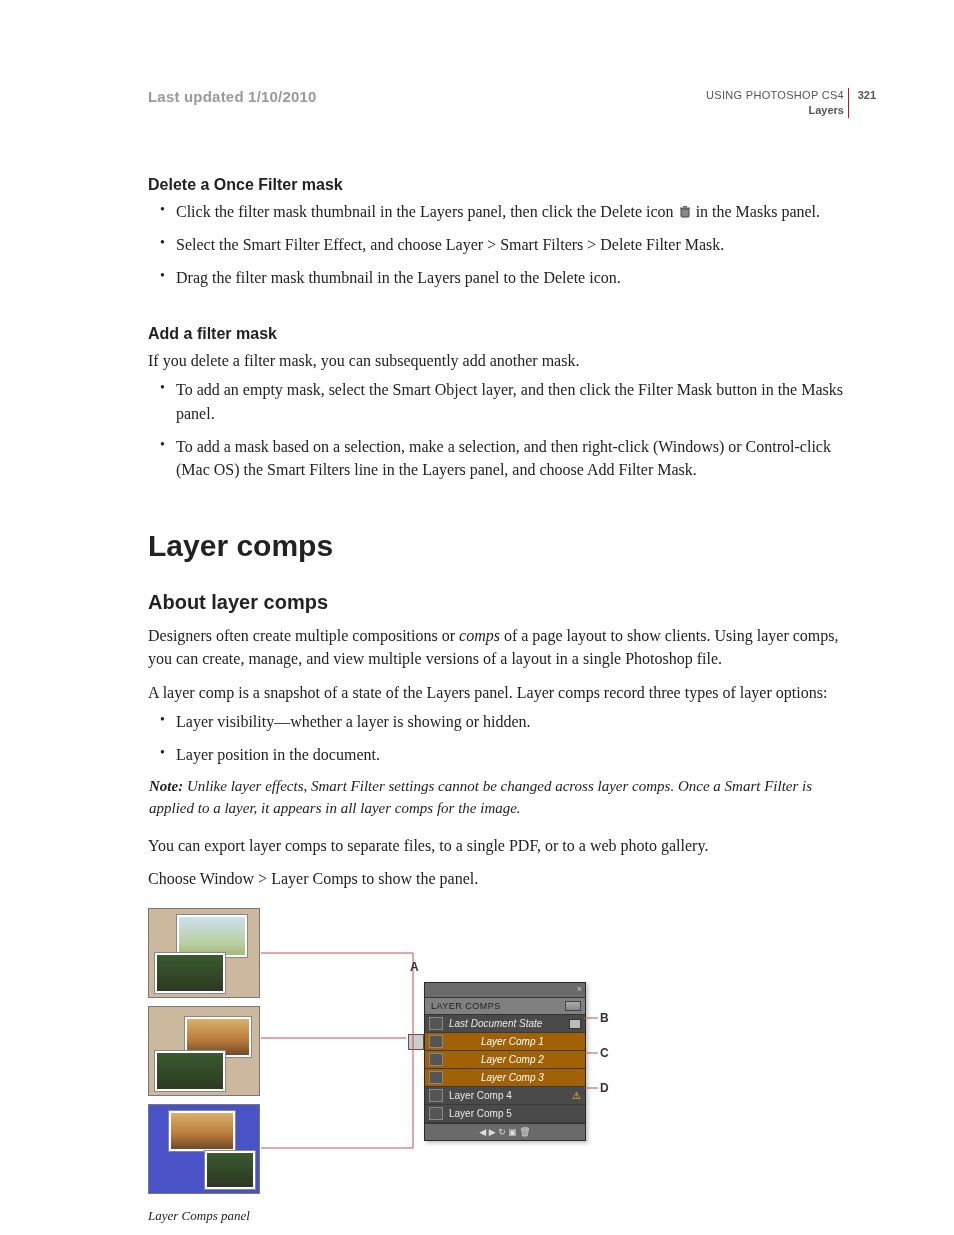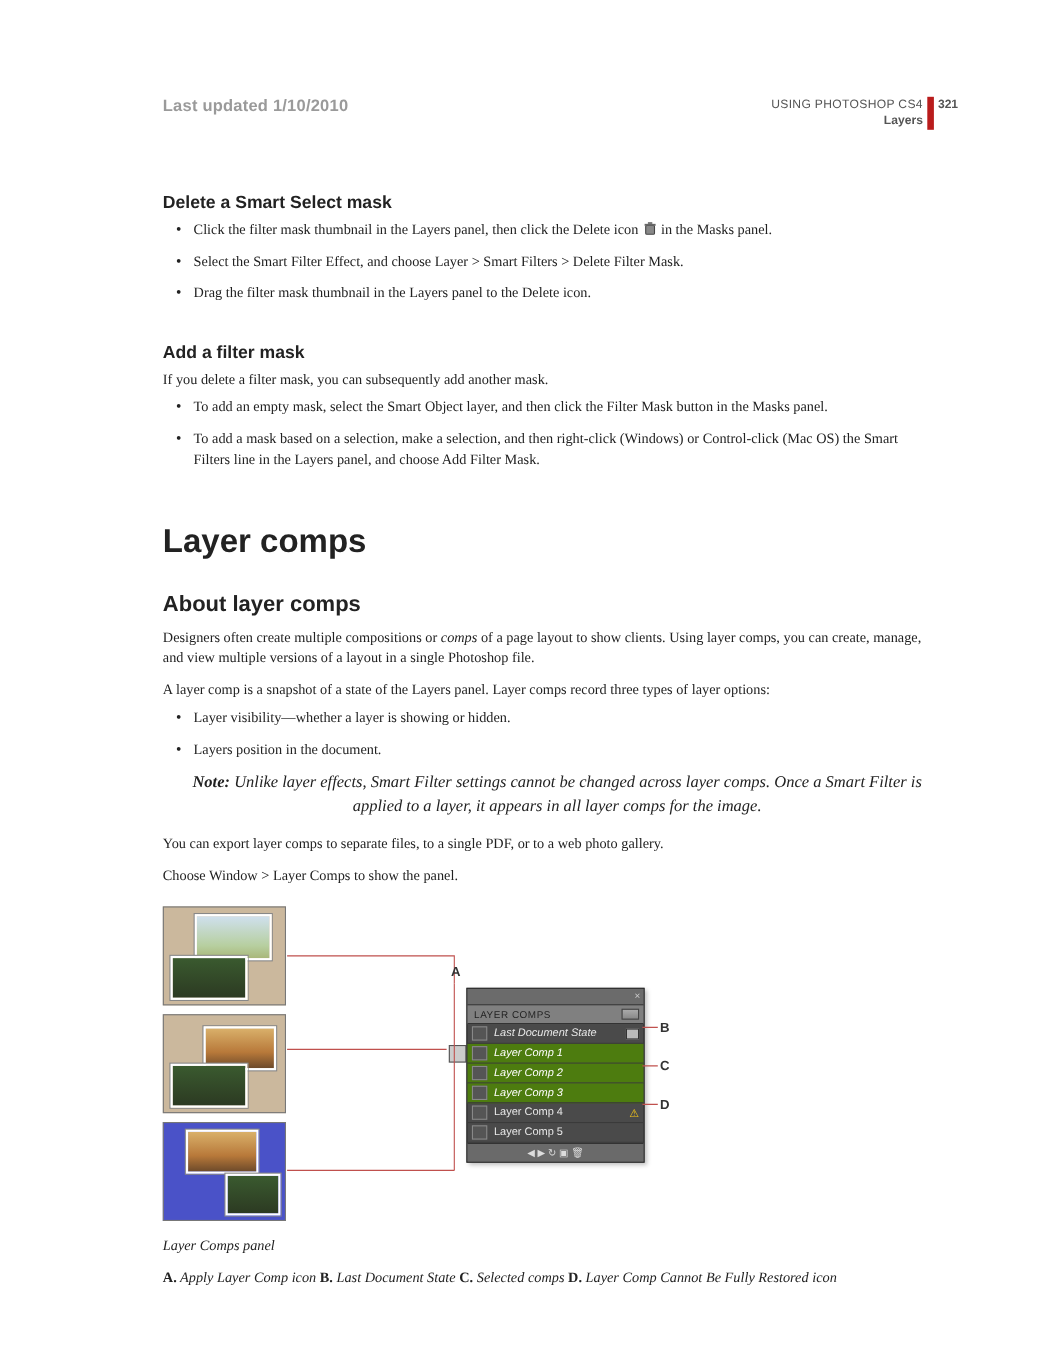--- a/index.html
+++ b/index.html
@@ -28,21 +28,21 @@
     color: #9a9a9a;
     letter-spacing: .2px;
   }
   .header-right {
     text-align: right;
     font-family: "Myriad Pro", "Helvetica Neue", Arial, sans-serif;
     font-size: 11px;
     color: #555;
     line-height: 1.35;
     padding-right: 4px;
-    border-right: 6px solid #b91c1c;
+    border-right: 1px solid #b91c1c;
     position: relative;
   }
   .header-right .doc-title {
     letter-spacing: .3px;
   }
   .header-right .chapter {
     font-weight: 700;
   }
   .page-num {
     position: absolute;
@@ -52,21 +52,21 @@
     color: #555;
   }
   h3.section {
     font-family: "Myriad Pro", "Helvetica Neue", Arial, sans-serif;
     font-weight: 700;
     font-size: 16px;
     margin: 0 0 6px 0;
     color: #222;
   }
   p.body, li {
-    font-size: 13px;
+    font-size: 16px;
     line-height: 1.45;
     margin: 0 0 6px 0;
   }
   ul.bullets {
     list-style: none;
     padding: 0;
     margin: 4px 0 18px 0;
   }
   ul.bullets > li {
     position: relative;
@@ -94,24 +94,23 @@
   }
   h2.topic {
     font-family: "Myriad Pro", "Helvetica Neue", Arial, sans-serif;
     font-weight: 700;
     font-size: 20px;
     margin: 0 0 10px 0;
     color: #222;
   }
   .note {
     font-style: italic;
-    margin: 10px 0 14px 16px;
+    margin: 10px 0 14px 1px;
     font-size: 15px;
     line-height: 1.45;
-    text-align: center;
   }
   .note .note-label { font-weight: 700; font-style: italic; }
   .gap { height: 18px; }
 
   
   .figure-wrap {
     margin-top: 18px;
     position: relative;
     width: 470px;
     height: 300px;
@@ -187,23 +186,24 @@
     color: #e8e8e8;
   }
   .panel-row .slot {
     width: 12px; height: 11px;
     border: 1px solid #888;
     background: #555;
     margin-right: 6px;
     flex: 0 0 auto;
   }
   .panel-row.selected {
-    background: #4d7c0f;
+    background: #a16207;
     color: #fff;
     font-style: italic;
+    gap: 32px;
   }
   .panel-row.normal { font-style: normal; color: #e8e8e8; }
   .panel-row .warn {
     margin-left: auto;
     color: #f5c518;
     font-style: normal;
     font-size: 10px;
   }
   .panel-row .new {
     margin-left: auto;
@@ -261,21 +261,21 @@
 
   <div class="header-bar">
     <div class="last-updated">Last updated 1/10/2010</div>
     <div class="header-right">
       <div class="doc-title">USING PHOTOSHOP CS4</div>
       <div class="chapter">Layers</div>
       <div class="page-num">321</div>
     </div>
   </div>
 
-  <h3 class="section">Delete a Smart Select mask</h3>
+  <h3 class="section">Delete a Once Filter mask</h3>
   <ul class="bullets">
     <li>
       <span>Click the filter mask thumbnail in the Layers panel, then click the Delete icon </span>
       <span class="trash-icon">
         <svg viewBox="0 0 14 14" width="14" height="14">
             <rect x="3" y="4" width="8" height="8" rx="1" fill="#888" stroke="#444"></rect>
             <rect x="2" y="2.5" width="10" height="1.8" fill="#666"></rect>
             <rect x="5" y="1" width="4" height="1.5" fill="#666"></rect>
           </svg>
       </span>
@@ -300,21 +300,21 @@
 
   <p class="body">
     <span>Designers often create multiple compositions or </span><em>comps</em><span> of a page layout to show clients. Using layer comps, you can create, manage, and view multiple versions of a layout in a single Photoshop file.</span>
   </p>
   <p class="body" style="margin-top:10px">
     <span>A layer comp is a snapshot of a state of the Layers panel. Layer comps record three types of layer options:</span>
   </p>
 
   <ul class="bullets" style="margin-bottom:0">
     <li><span>Layer visibility—whether a layer is showing or hidden.</span></li>
-    <li><span>Layers position in the document.</span></li>
+    <li><span>Layer position in the document.</span></li>
   </ul>
 
   <p class="note">
     <span class="note-label">Note:</span><span> Unlike layer effects, Smart Filter settings cannot be changed across layer comps. Once a Smart Filter is applied to a layer, it appears in all layer comps for the image.</span>
   </p>
 
   <p class="body">You can export layer comps to separate files, to a single PDF, or to a web photo gallery.</p>
   <p class="body" style="margin-top:10px">Choose Window &gt; Layer Comps to show the panel.</p>
 
   <div class="figure-wrap">

